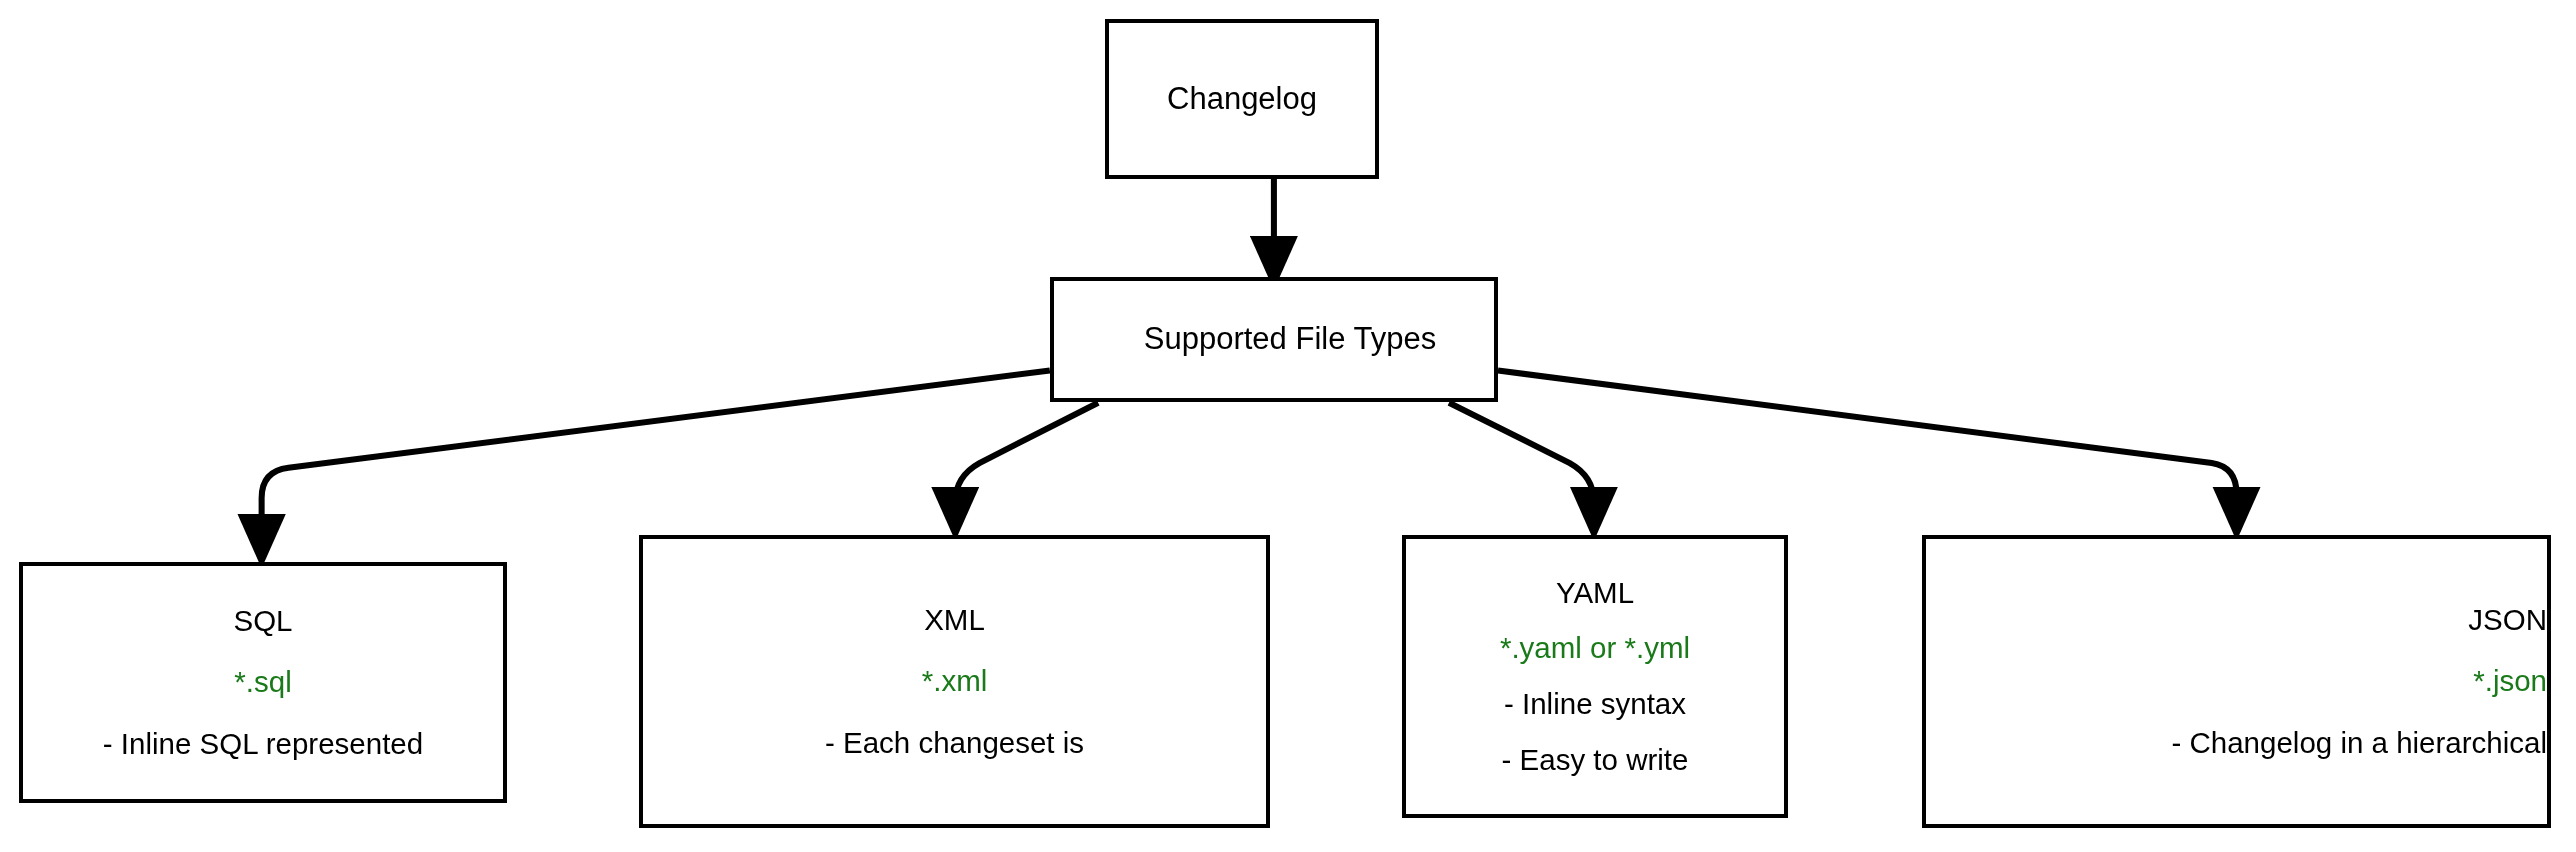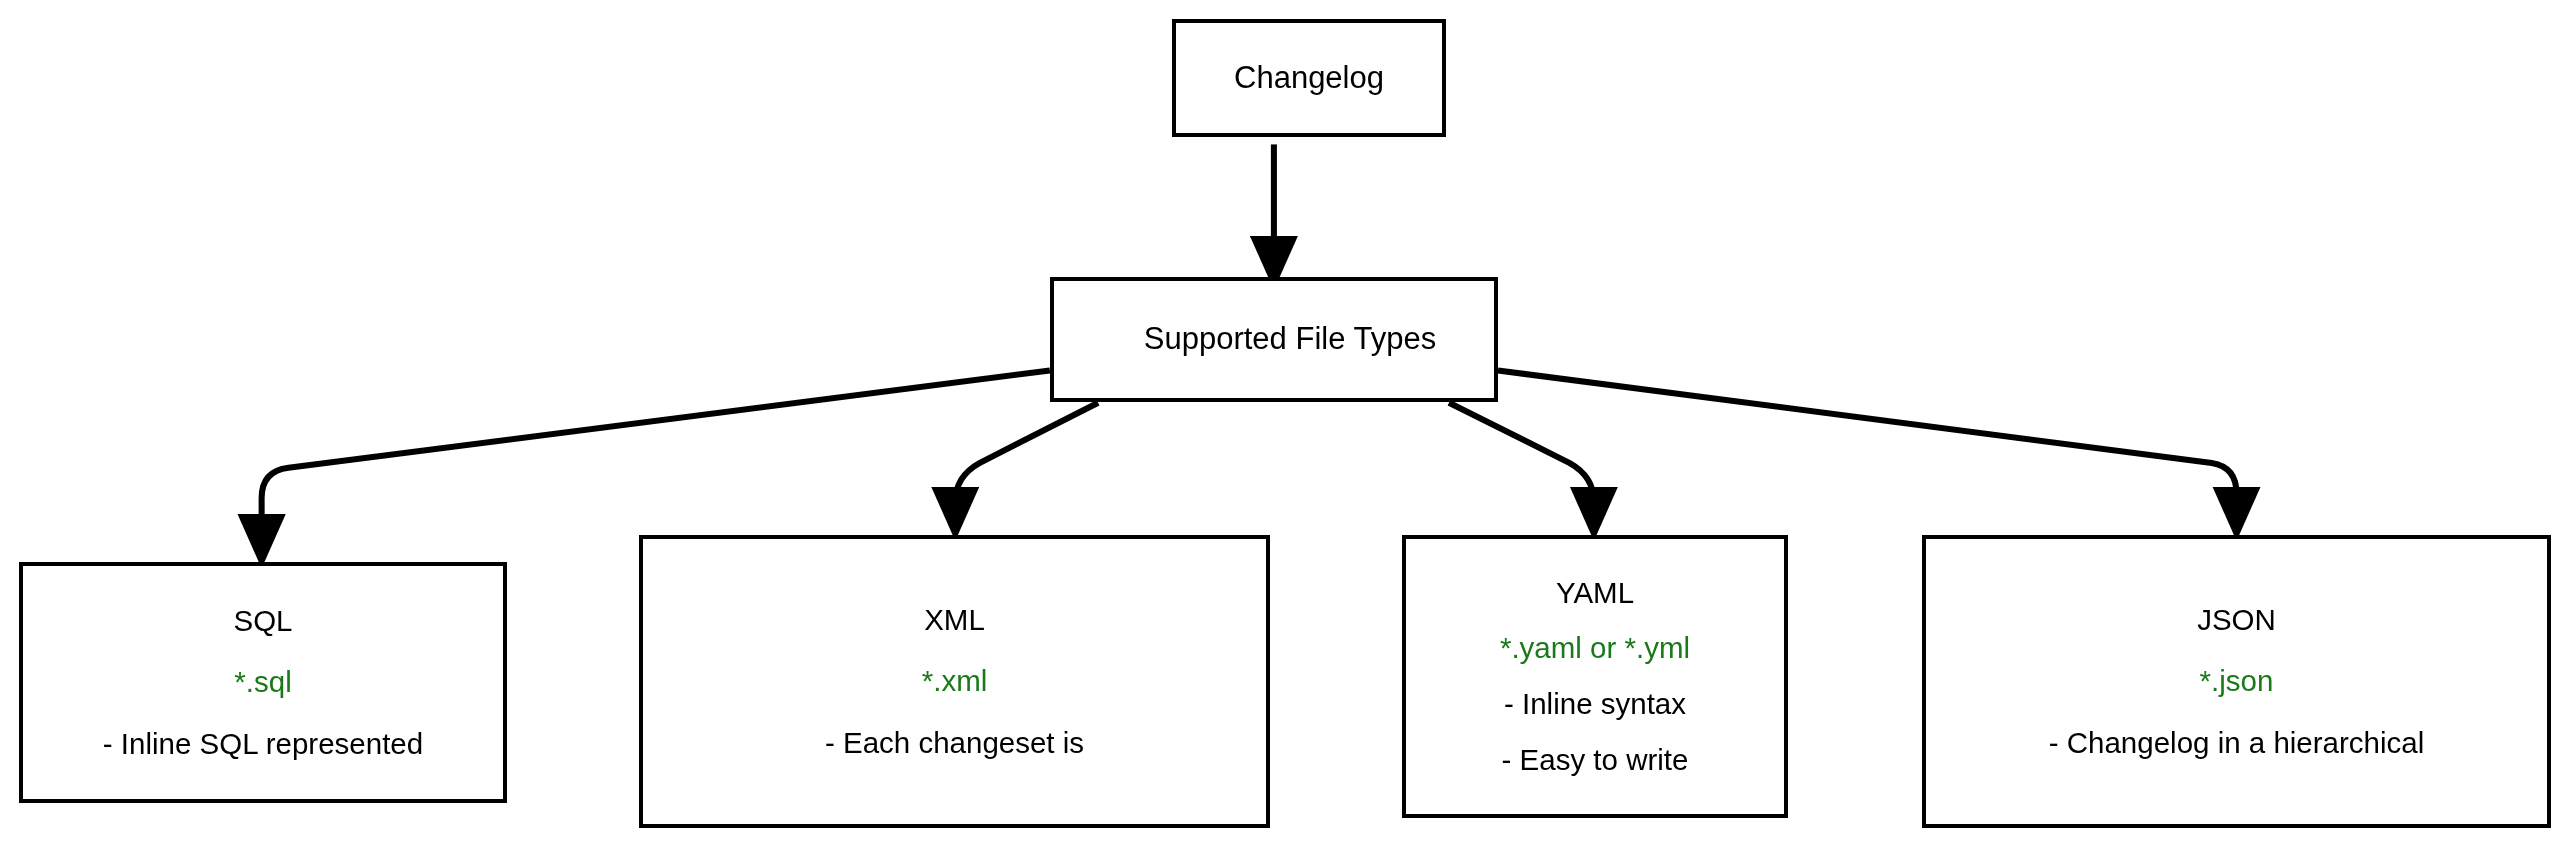--- a/index.html
+++ b/index.html
@@ -52,24 +52,24 @@
   }
   .desc-line {
     font-size: 29.5px;
     color: #000000;
   }
   .gap-sm { height: 23px; }
   .gap-md { height: 17.4px; }
 
   
   #node-changelog {
-    left: 1172px;
+    left: 1105px;
     top: 19px;
     width: 274px;
-    height: 118px;
+    height: 160px;
   }
   #node-changelog .title-line { font-size: 31px; }
 
   
   #node-supported {
     left: 1050px;
     top: 277px;
     width: 448px;
     height: 125px;
     padding-left: 32px;
@@ -94,20 +94,21 @@
     left: 1402px;
     top: 535px;
     width: 386px;
     height: 283px;
   }
   #node-json {
     left: 1922px;
     top: 535px;
     width: 629px;
     height: 293px;
+    align-items: flex-end;
   }
 </style>
 </head>
 <body>
 
 <div id="canvas">
 
   <svg id="edges" viewBox="0 0 3840 1271" width="2576" height="853" xmlns="http://www.w3.org/2000/svg">
     <defs>
       <marker id="arrowhead" markerWidth="9" markerHeight="8" refX="3.0" refY="4" orient="auto" markerUnits="strokeWidth">

